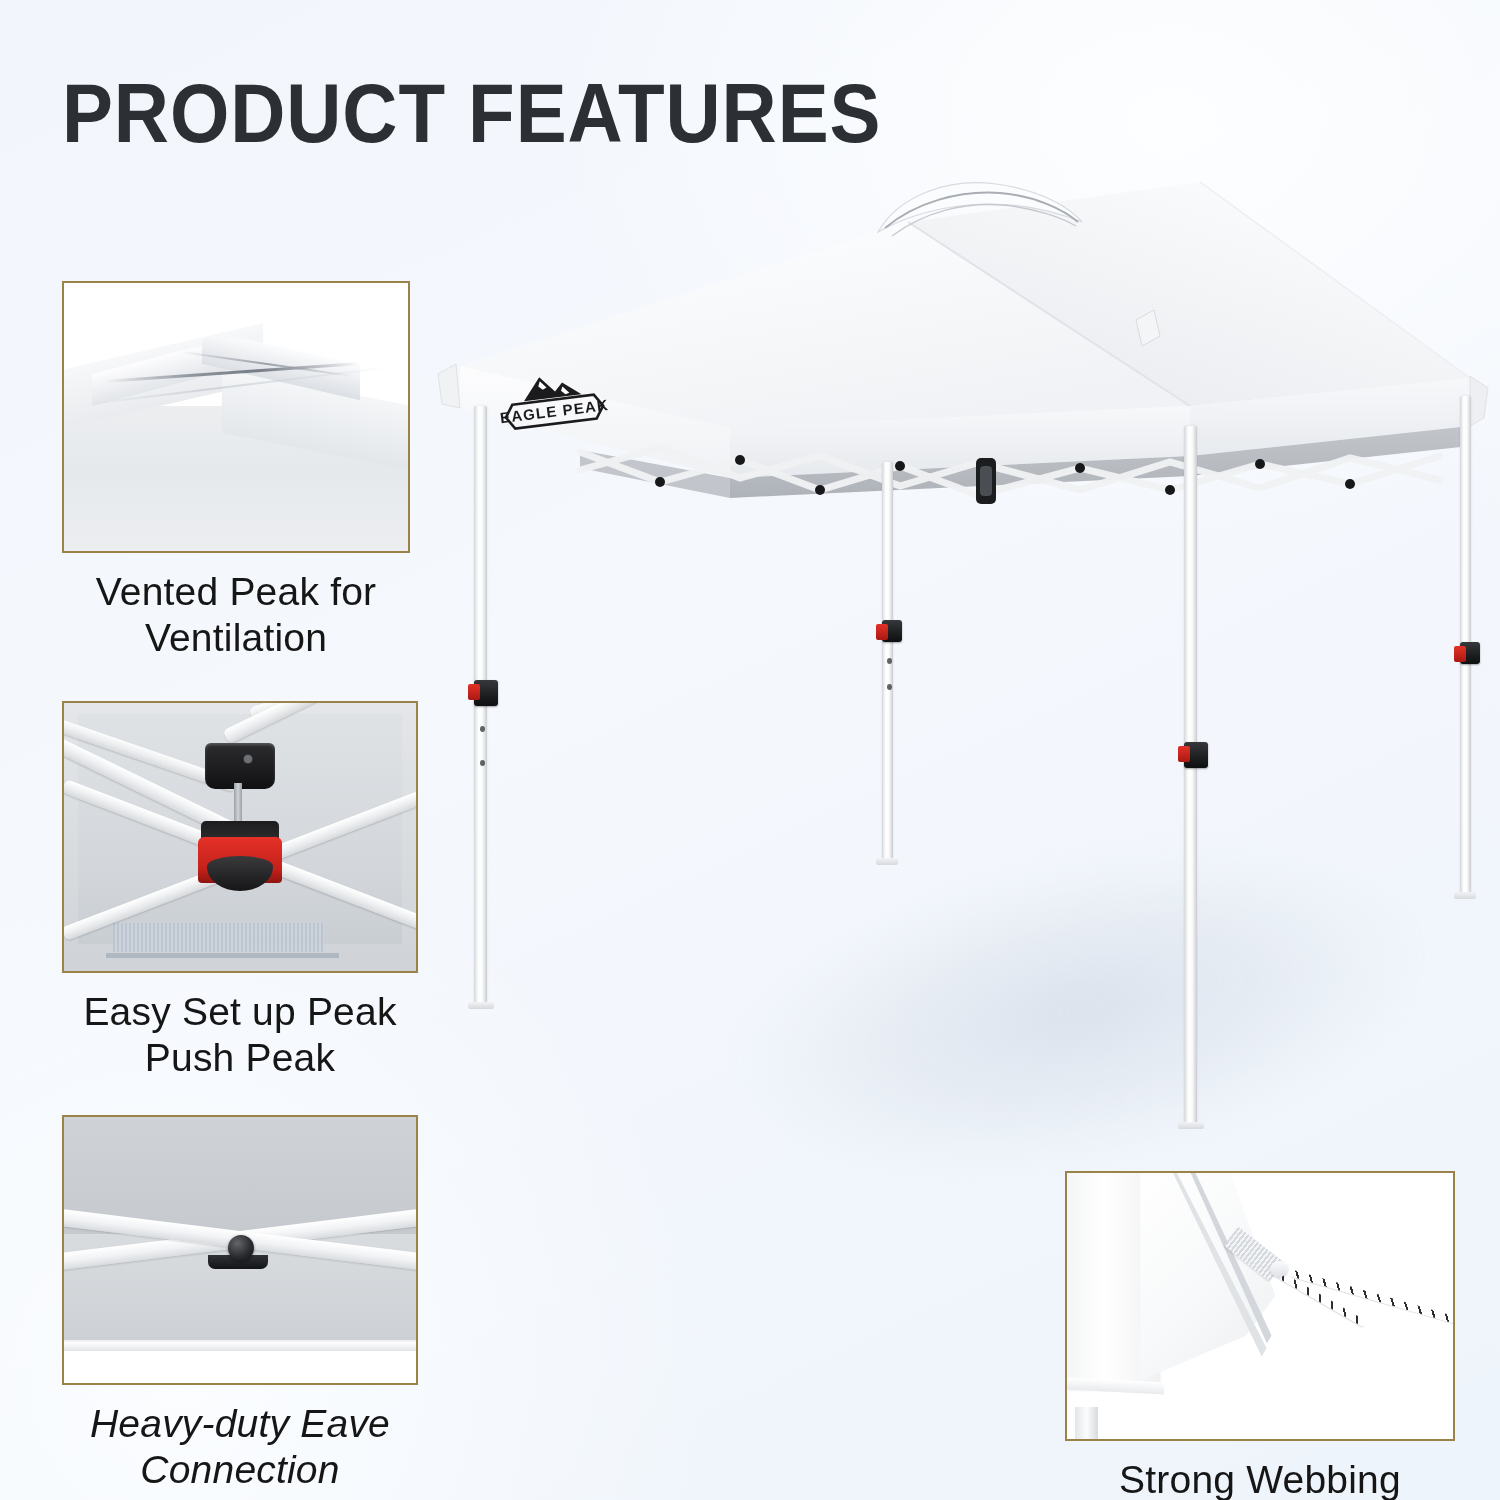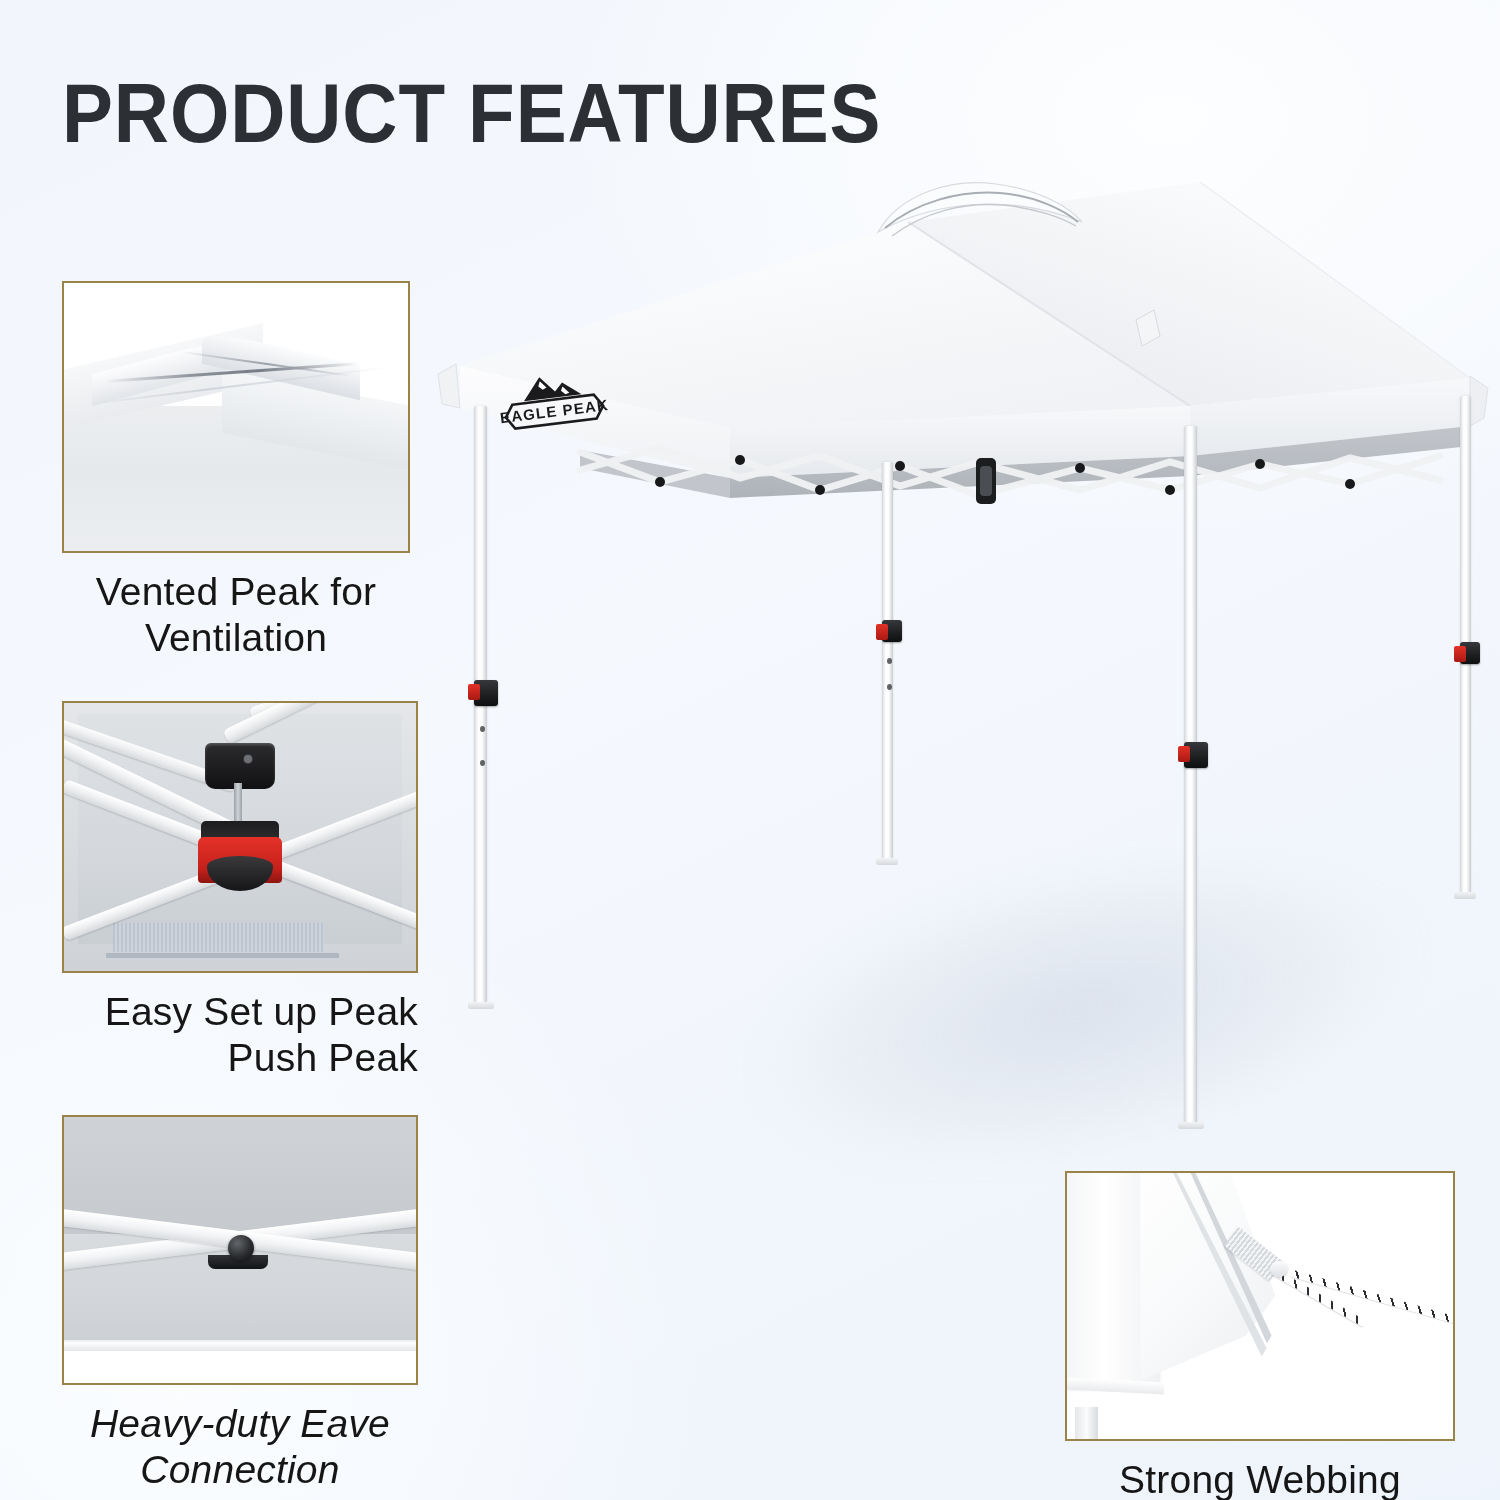--- a/index.html
+++ b/index.html
@@ -43,21 +43,21 @@
     letter-spacing:.2px;
   }
 
   
   #card-vent   {left:62px; top:256px;}
   #card-vent   .thumb{width:348px;height:272px;}
   #card-vent   .cap {top:288px;}
 
   #card-lock   {left:62px; top:676px;}
   #card-lock   .thumb{width:356px;height:272px;}
-  #card-lock   .cap {top:288px;text-align:right;}
+  #card-lock   .cap {top:288px;}
 
   #card-eave   {left:62px; top:1090px;font-style:italic;}
   #card-eave   .thumb{width:356px;height:270px;}
   #card-eave   .cap {top:286px;}
 
   #card-pinch  {left:568px; top:1090px;}
   #card-pinch  .thumb{width:350px;height:270px;}
   #card-pinch  .cap {top:286px;}
 
   #card-web    {left:1065px;top:1146px;}

